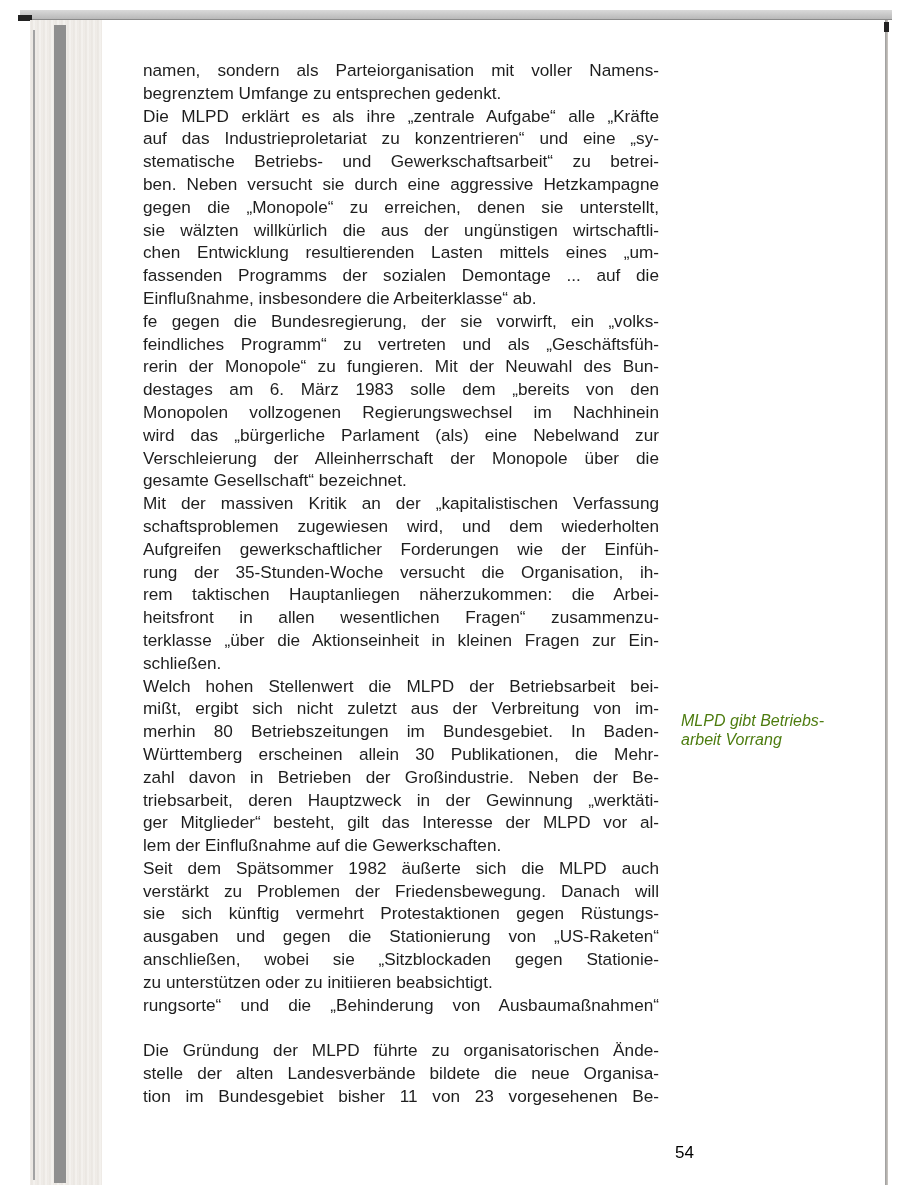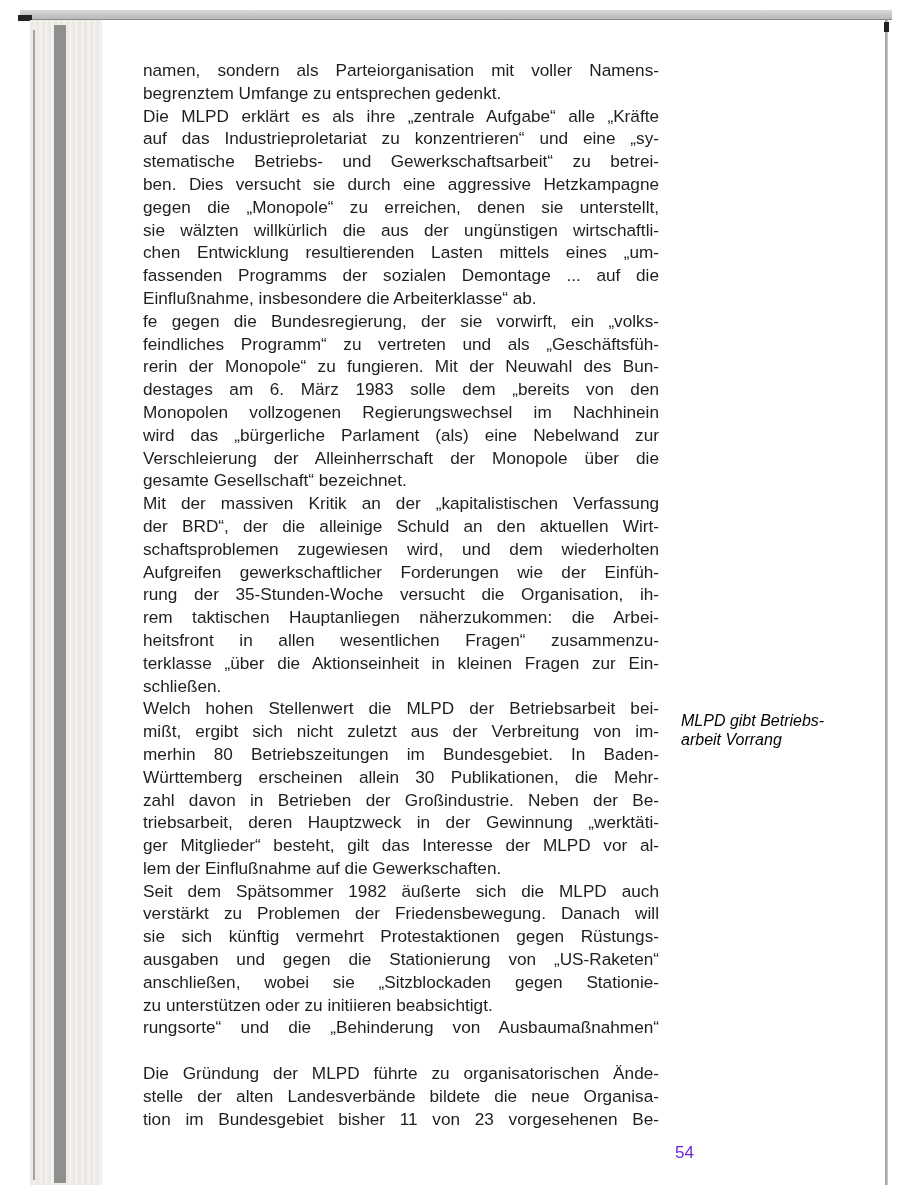--- a/index.html
+++ b/index.html
@@ -38,25 +38,25 @@
     font-size: 17.2px; line-height: 22.8px; color: #1e1e1e;
   }
   .line {
     display: block; white-space: nowrap; text-align: justify; text-align-last: justify;
     height: 22.8px;
   }
   .line.last { text-align-last: left; }
   .gap { height: 22.8px; }
   .margin-note {
     position: absolute; left: 681px; top: 711px;
-    font-size: 16px; line-height: 19px; color: #000000; font-style: italic;
+    font-size: 16px; line-height: 19px; color: #4d7c0f; font-style: italic;
   }
   .page-number {
     position: absolute; left: 675px; top: 1142px;
-    font-size: 17px; line-height: 22px; color: #6d28d9;
+    font-size: 17px; line-height: 22px; color: #000000;
   }
 </style>
 </head>
 <body>
 
 <div class="top-edge"></div>
 <div class="top-edge-dark"></div>
 <div class="page-stack">
   <div class="stripe"></div>
   <div class="stripe2"></div>
@@ -66,40 +66,39 @@
 
 <div class="text-column">
   <div>
     <span class="line">namen, sondern als Parteiorganisation mit voller Namens-</span>
     <span class="line last">begrenztem Umfange zu entsprechen gedenkt.</span>
   </div>
   <div>
     <span class="line">Die MLPD erklärt es als ihre „zentrale Aufgabe“ alle „Kräfte</span>
     <span class="line">auf das Industrieproletariat zu konzentrieren“ und eine „sy-</span>
     <span class="line">stematische Betriebs- und Gewerkschaftsarbeit“ zu betrei-</span>
-    <span class="line">ben. Dies versucht sie durch eine aggressive Hetzkampagne</span>
+    <span class="line">ben. Neben versucht sie durch eine aggressive Hetzkampagne</span>
     <span class="line">gegen die „Monopole“ zu erreichen, denen sie unterstellt,</span>
     <span class="line">sie wälzten willkürlich die aus der ungünstigen wirtschaftli-</span>
     <span class="line">chen Entwicklung resultierenden Lasten mittels eines „um-</span>
     <span class="line">fassenden Programms der sozialen Demontage ... auf die</span>
     <span class="line last">Einflußnahme, insbesondere die Arbeiterklasse“ ab.</span>
   </div>
   <div>
     <span class="line">fe gegen die Bundesregierung, der sie vorwirft, ein „volks-</span>
     <span class="line">feindliches Programm“ zu vertreten und als „Geschäftsfüh-</span>
     <span class="line">rerin der Monopole“ zu fungieren. Mit der Neuwahl des Bun-</span>
     <span class="line">destages am 6. März 1983 solle dem „bereits von den</span>
     <span class="line">Monopolen vollzogenen Regierungswechsel im Nachhinein</span>
     <span class="line">wird das „bürgerliche Parlament (als) eine Nebelwand zur</span>
     <span class="line">Verschleierung der Alleinherrschaft der Monopole über die</span>
     <span class="line last">gesamte Gesellschaft“ bezeichnet.</span>
   </div>
   <div>
     <span class="line">Mit der massiven Kritik an der „kapitalistischen Verfassung</span>
-    <span class="line">der BRD“, der die alleinige Schuld an den aktuellen Wirt-</span>
     <span class="line">schaftsproblemen zugewiesen wird, und dem wiederholten</span>
     <span class="line">Aufgreifen gewerkschaftlicher Forderungen wie der Einfüh-</span>
     <span class="line">rung der 35-Stunden-Woche versucht die Organisation, ih-</span>
     <span class="line">rem taktischen Hauptanliegen näherzukommen: die Arbei-</span>
     <span class="line">heitsfront in allen wesentlichen Fragen“ zusammenzu-</span>
     <span class="line">terklasse „über die Aktionseinheit in kleinen Fragen zur Ein-</span>
     <span class="line last">schließen.</span>
   </div>
   <div>
     <span class="line">Welch hohen Stellenwert die MLPD der Betriebsarbeit bei-</span>

